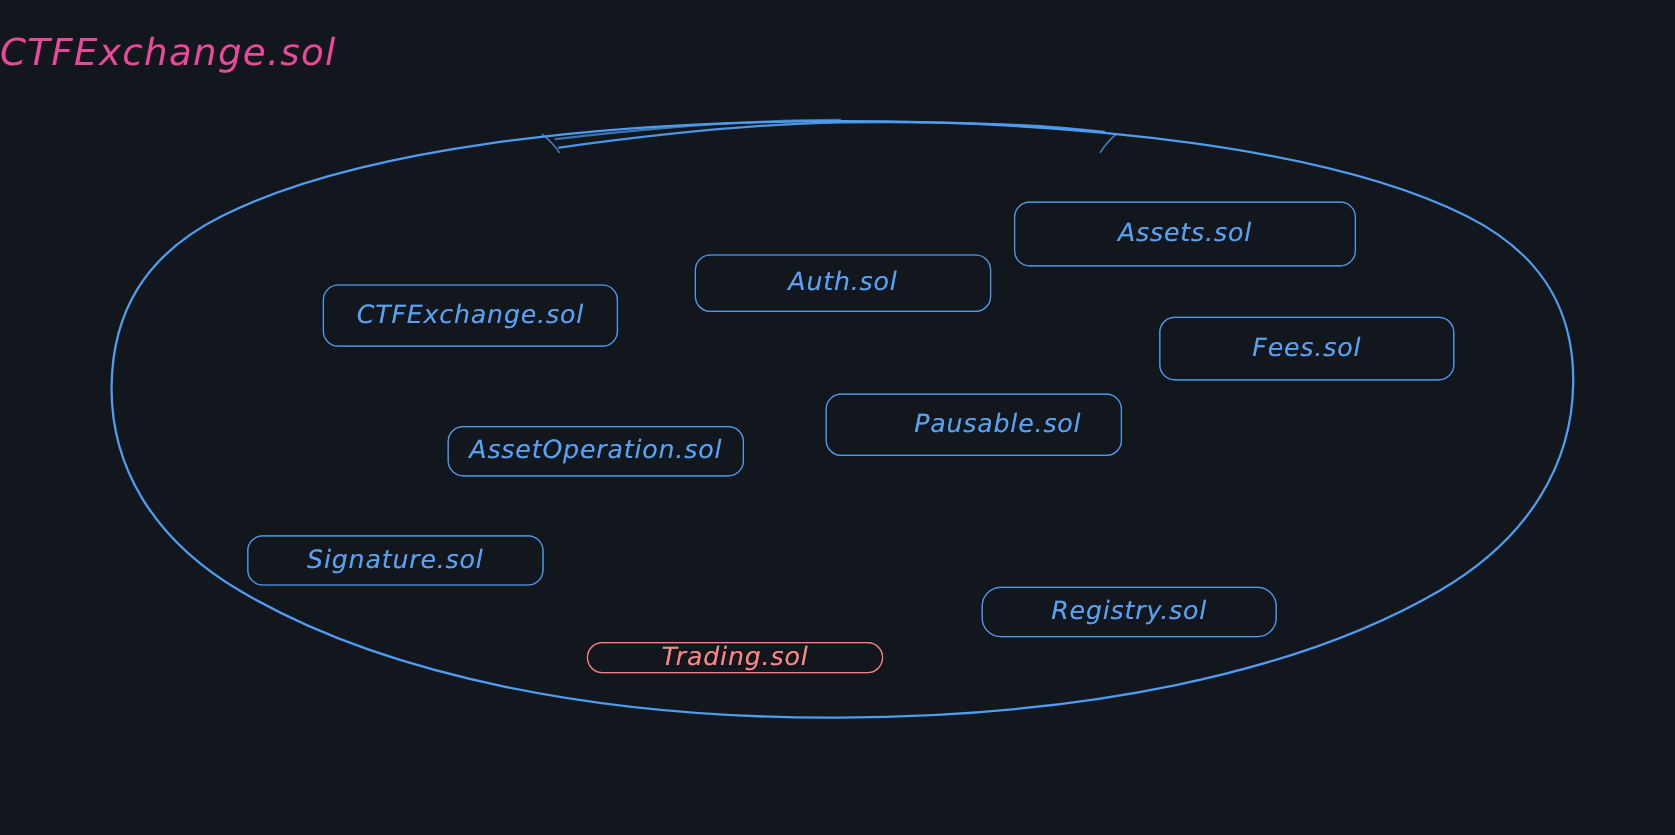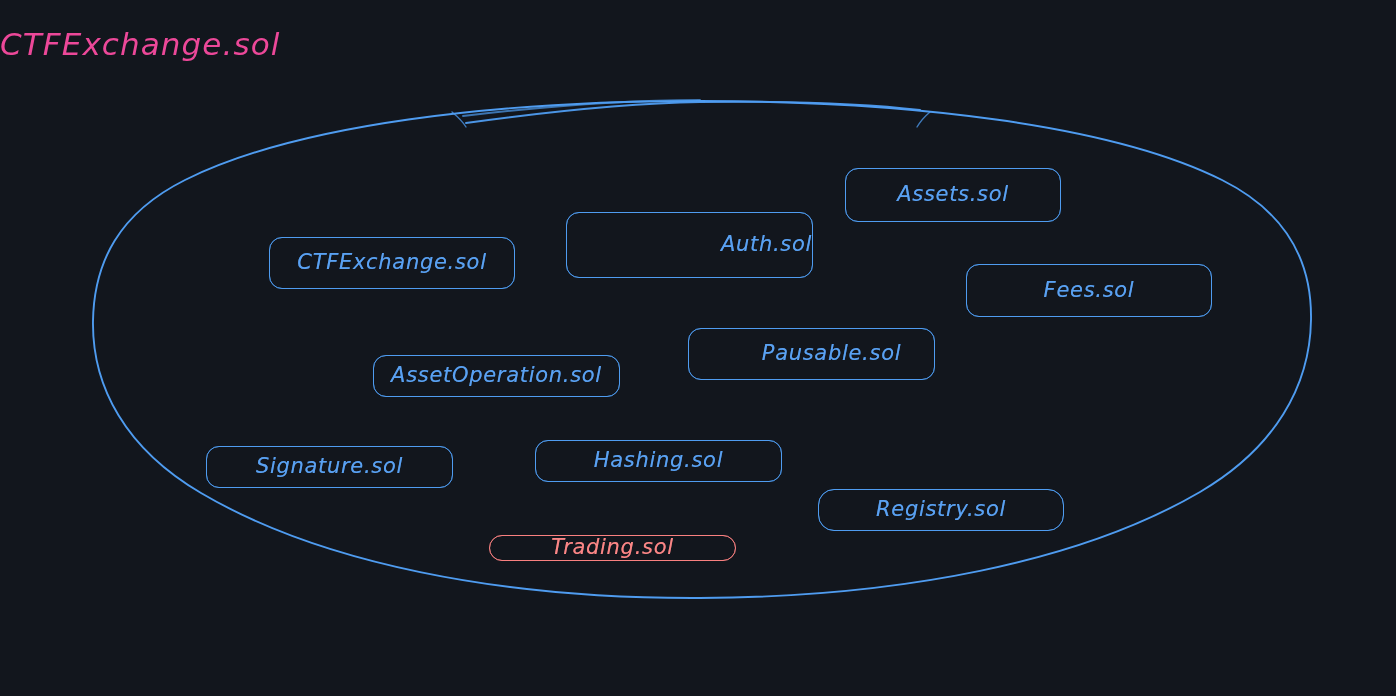--- a/index.html
+++ b/index.html
@@ -90,25 +90,25 @@
         M 463 116
         C 556 105, 636 100, 700 100" opacity="0.7"></path>
 
       <path d="M 452 112 C 458 117, 463 122, 466 127" opacity="0.75" stroke-width="1.4"></path>
       <path d="M 930 112 C 924 117, 920 122, 917 127" opacity="0.75" stroke-width="1.4"></path>
     </g>
   </svg>
 
   <div class="title">CTFExchange.sol</div>
 
-  <div class="node" style="left:845px; top:168px; width:216px; height:54px;">
+  <div class="node" style="left:845px; top:168px; width:285px; height:54px;">
     <span class="node-label">Assets.sol</span>
   </div>
 
-  <div class="node" style="left:566px; top:212px; width:247px; height:66px;justify-content:flex-end;">
+  <div class="node" style="left:579px; top:212px; width:247px; height:48px;">
     <span class="node-label">Auth.sol</span>
   </div>
 
   <div class="node" style="left:269px; top:237px; width:246px; height:52px;">
     <span class="node-label">CTFExchange.sol</span>
   </div>
 
   <div class="node" style="left:966px; top:264px; width:246px; height:53px;">
     <span class="node-label">Fees.sol</span>
   </div>
@@ -119,23 +119,20 @@
 
   <div class="node" style="left:373px; top:355px; width:247px; height:42px;">
     <span class="node-label">AssetOperation.sol</span>
   </div>
 
 
   <div class="node" style="left:206px; top:446px; width:247px; height:42px;">
     <span class="node-label">Signature.sol</span>
   </div>
 
-  <div class="node" style="left:535px; top:440px; width:247px; height:42px;">
-    <span class="node-label">Hashing.sol</span>
-  </div>
 
   <div class="node" style="left:818px; top:489px; width:246px; height:42px;border-radius:16px;">
     <span class="node-label">Registry.sol</span>
   </div>
 
   <div class="node accent" style="left:489px; top:535px; width:247px; height:26px;">
     <span class="node-label">Trading.sol</span>
   </div>
 
 </div>

